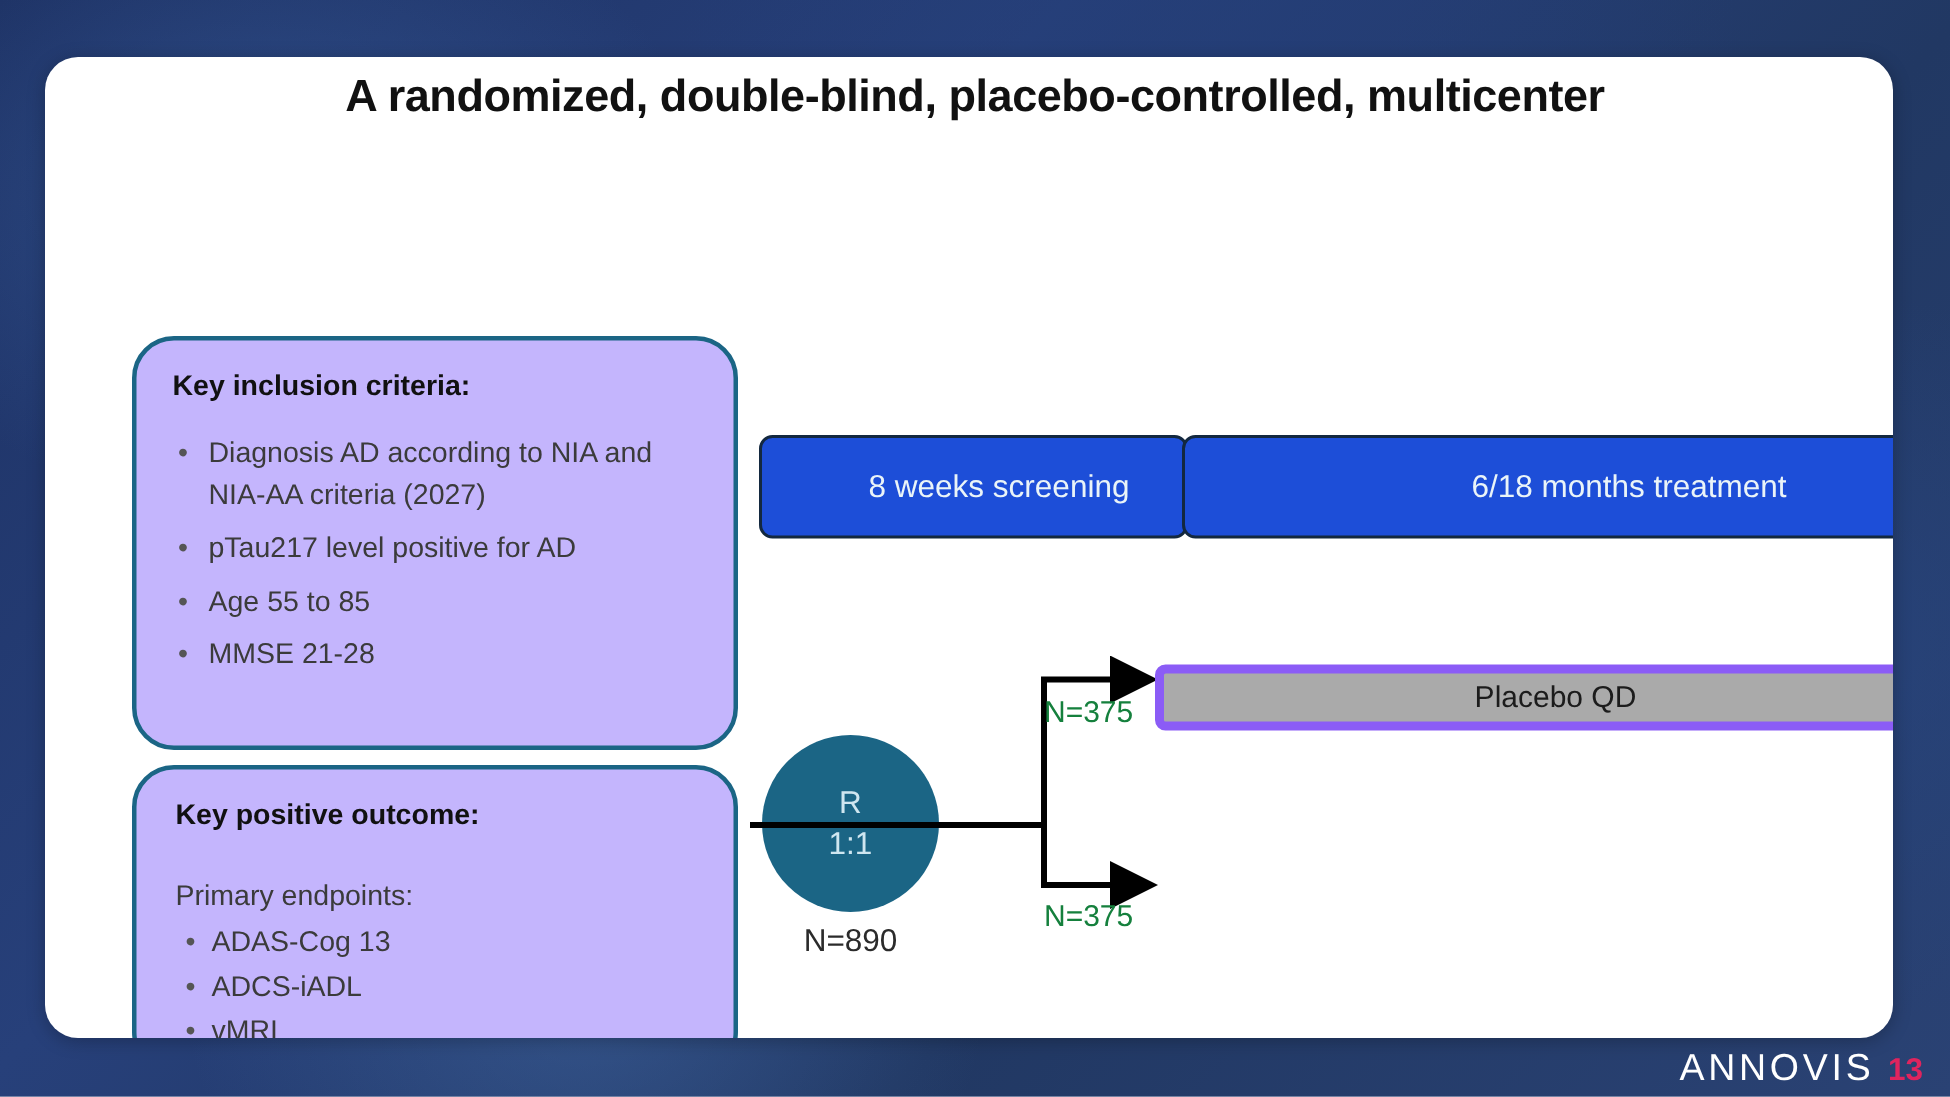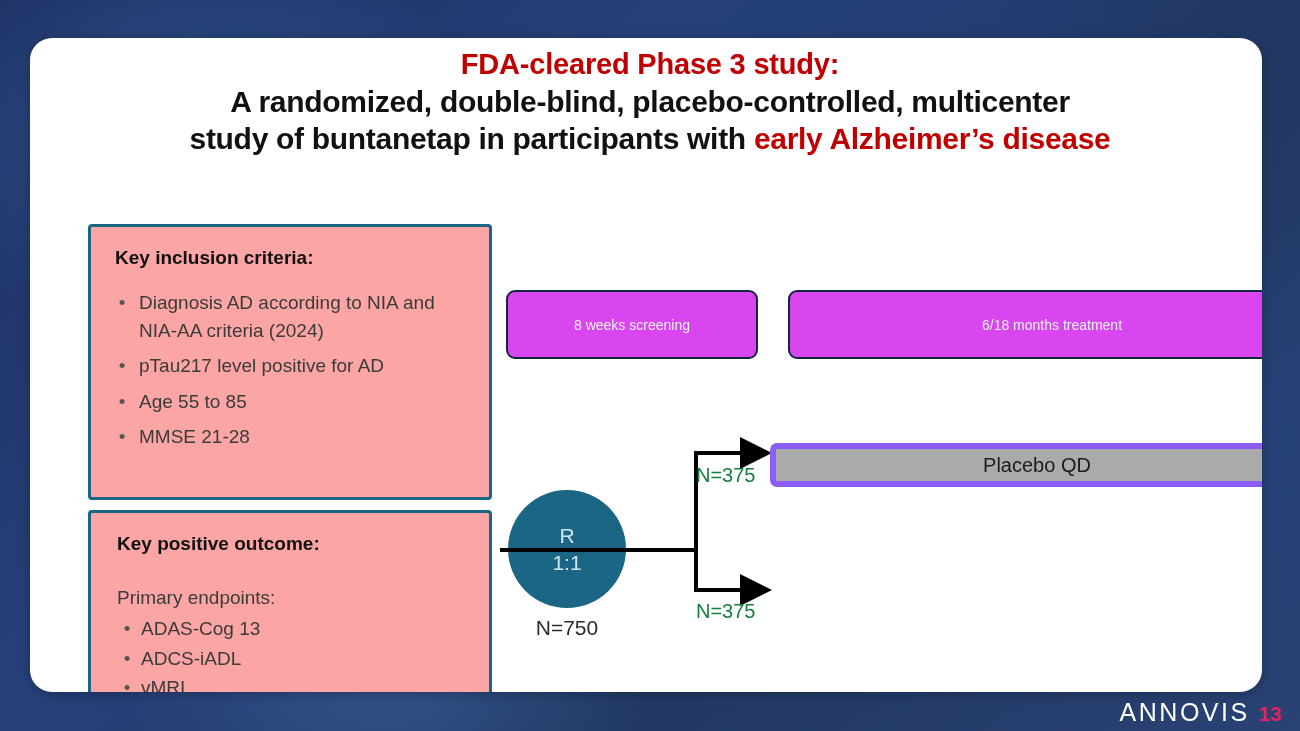--- a/index.html
+++ b/index.html
@@ -29,38 +29,38 @@
   #card{position:absolute;left:30px;top:38px;width:1232px;height:654px;
     background:#fff;border-radius:22px;box-shadow:0 2px 12px rgba(0,0,0,.25);overflow:hidden;}
   
   #title{position:absolute;left:40px;top:8px;width:1160px;text-align:center;
     font-weight:bold;line-height:1.26;}
   .t-line1{font-size:29px;color:#c00000;letter-spacing:-.2px;}
   .t-line2{font-size:30px;color:#111;letter-spacing:-.3px;}
   .t-line3{font-size:30px;color:#111;letter-spacing:-.3px;}
   .t-red{color:#c00000;}
   
-  .infobox{position:absolute;background:#fca5a5;border:3px solid #1b6585;border-radius:4px;}
+  .infobox{position:absolute;background:#c4b5fd;border:3px solid #1b6585;border-radius:28px;}
   #box-inclusion{left:58px;top:186px;width:398px;height:270px;}
   #box-outcome{left:58px;top:472px;width:398px;height:200px;}
   .box-title{font-size:19px;font-weight:bold;color:#111;}
   #box-inclusion .box-title{position:absolute;left:24px;top:20px;}
   #box-outcome .box-title{position:absolute;left:26px;top:20px;}
   .bullets{position:absolute;font-size:19px;color:#3b3b3b;line-height:1.45;}
   #inc-list{left:14px;top:62px;width:370px;}
   .bl{display:flex;margin-bottom:8px;}
   .bl .dot{width:34px;text-align:center;flex:0 0 34px;color:#555;}
   .bl .txt{flex:1;}
   #out-sub{position:absolute;left:26px;top:74px;font-size:19px;color:#3b3b3b;}
   #out-list{left:22px;top:102px;width:350px;}
   #out-list .bl{margin-bottom:2px;}
   #out-list .dot{width:28px;flex:0 0 28px;}
   
-  .phase{position:absolute;background:#d946ef;border:2px solid #13283f;border-radius:9px;
-    display:flex;align-items:center;justify-content:center;color:#eaf4f8;font-size:14px;}
+  .phase{position:absolute;background:#1d4ed8;border:2px solid #13283f;border-radius:9px;
+    display:flex;align-items:center;justify-content:center;color:#eaf4f8;font-size:21px;padding-left:34px;}
   #phase-screen{left:476px;top:252px;width:248px;height:65px;}
   #phase-treat{left:738px;top:252px;width:524px;height:65px;margin-left:20px;}
   
   #r-circle{position:absolute;left:478px;top:452px;width:118px;height:118px;border-radius:50%;
     background:#1b6585;display:flex;flex-direction:column;align-items:center;justify-content:center;
     color:#cfe6f0;font-size:21px;line-height:1.3;}
   #n750{position:absolute;left:478px;top:578px;width:118px;text-align:center;font-size:21px;color:#2b2b2b;}
   
   #arrows{position:absolute;left:470px;top:390px;width:320px;height:200px;}
   
@@ -77,31 +77,29 @@
   #pagenum{color:#e0245e;font-size:21px;font-weight:bold;}
 </style>
 </head>
 <body>
 
 <div id="bg"></div>
 
 <div id="card">
 
   <div id="title">
-    <div class="t-line1">FDA-cleared Phase 3 study:</div>
     <div class="t-line2">A randomized, double-blind, placebo-controlled, multicenter</div>
-    <div class="t-line3"><span>study of buntanetap in participants with </span><span class="t-red">early Alzheimer’s disease</span></div>
   </div>
 
   <div class="infobox" id="box-inclusion">
     <div class="box-title">Key inclusion criteria:</div>
     <div class="bullets" id="inc-list">
       <div class="bl">
         <span class="dot">•</span>
-        <span class="txt">Diagnosis AD according to NIA and NIA-AA criteria (2024)</span>
+        <span class="txt">Diagnosis AD according to NIA and NIA-AA criteria (2027)</span>
       </div>
       <div class="bl">
         <span class="dot">•</span>
         <span class="txt">pTau217 level positive for AD</span>
       </div>
       <div class="bl">
         <span class="dot">•</span>
         <span class="txt">Age 55 to 85</span>
       </div>
       <div class="bl">
@@ -130,21 +128,21 @@
     </div>
   </div>
 
   <div class="phase" id="phase-screen">8 weeks screening</div>
   <div class="phase" id="phase-treat">6/18 months treatment</div>
 
   <div id="r-circle">
     <div>R</div>
     <div>1:1</div>
   </div>
-  <div id="n750">N=750</div>
+  <div id="n750">N=890</div>
 
   <svg id="arrows" viewBox="0 0 320 200">
     <defs>
       <marker id="ah" markerWidth="8" markerHeight="8" refX="5" refY="4" orient="auto">
         <path d="M0,0 L8,4 L0,8 z" fill="#000"></path>
       </marker>
     </defs>
     <path d="M0,122 L196,122" stroke="#000" stroke-width="4" fill="none"></path>
     <path d="M196,122 L196,25 L260,25" stroke="#000" stroke-width="4" fill="none" marker-end="url(#ah)"></path>
     <path d="M196,122 L196,162 L260,162" stroke="#000" stroke-width="4" fill="none" marker-end="url(#ah)"></path>

